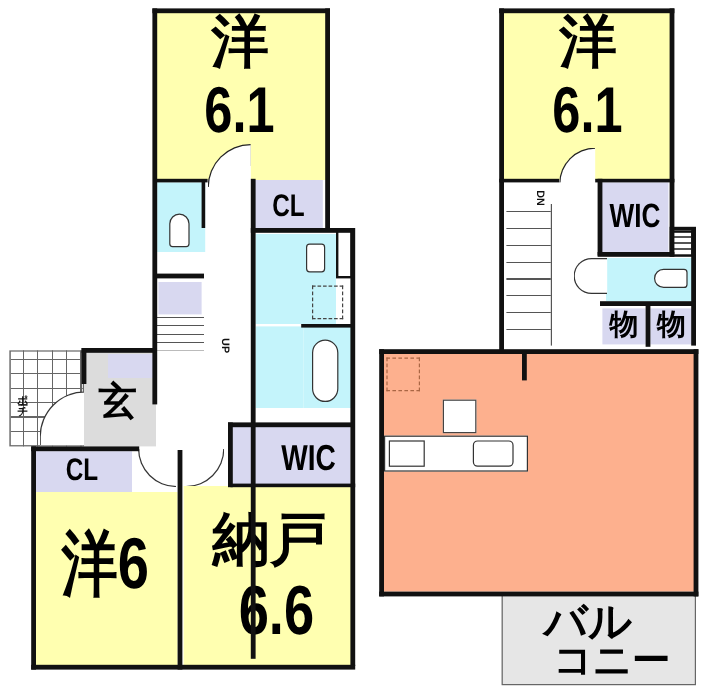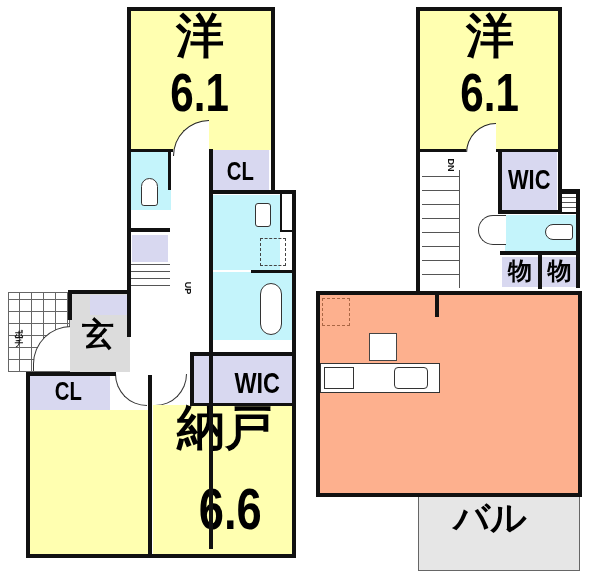--- a/index.html
+++ b/index.html
@@ -57,29 +57,30 @@
   <div class="small-lbl" style="left:13px;top:322px;width:12px;line-height:13px;writing-mode:vertical-rl;">ポーチ</div>
 
   <div class="room gray" style="left:70px;top:292px;width:60px;height:80px;"></div>
   <div class="room lav" style="left:90px;top:295px;width:38px;height:20px;"></div>
   <div class="lbl" style="left:78px;top:318px;width:40px;font-size:32px;">玄</div>
 
   <div class="room lav" style="left:30px;top:376px;width:80px;height:34px;"></div>
   <div class="lbl" style="left:38px;top:378px;width:60px;font-size:26px;"><span class="cond">CL</span></div>
 
   <div class="room yellow" style="left:28px;top:410px;width:120px;height:145px;"></div>
+  <div class="lbl" style="left:30px;top:440px;width:116px;font-size:60px;"><span class="cond">洋6</span></div>
 
   <div class="abs" style="left:115px;top:374px;width:32px;height:32px;border:1.5px solid #333;border-radius:0 0 0 32px;border-top:none;border-right:none;background:#fff;"></div>
   <div class="abs" style="left:155px;top:374px;width:32px;height:32px;border:1.5px solid #333;border-radius:0 0 32px 0;border-top:none;border-left:none;background:#fff;"></div>
 
   <div class="room lav" style="left:192px;top:355px;width:100px;height:50px;"></div>
   <div class="lbl" style="left:222px;top:368px;width:70px;font-size:30px;"><span class="cond">WIC</span></div>
 
   <div class="room yellow" style="left:153px;top:405px;width:142px;height:150px;"></div>
-  <div class="lbl" style="left:155px;top:404px;width:140px;font-size:48px;">納戸</div>
+  <div class="lbl" style="left:155px;top:427px;width:140px;font-size:48px;">納戸</div>
   <div class="lbl" style="left:175px;top:480px;width:110px;font-size:58px;"><span class="cond">6.6</span></div>
 
   <div class="wall" style="left:127px;top:7px;width:4px;height:330px;"></div>
   <div class="wall" style="left:127px;top:7px;width:148px;height:4px;"></div>
   <div class="wall" style="left:271px;top:7px;width:4px;height:186px;"></div>
   <div class="wall" style="left:130px;top:149px;width:43px;height:3px;"></div>
   <div class="wall" style="left:209px;top:149px;width:4px;height:400px;"></div>
   <div class="wall" style="left:168px;top:150px;width:3px;height:40px;"></div>
   <div class="wall" style="left:130px;top:228px;width:40px;height:4px;"></div>
   <div class="wall" style="left:209px;top:190px;width:86px;height:4px;"></div>
@@ -122,20 +123,21 @@
 
   <div class="room salmon" style="left:318px;top:295px;width:262px;height:198px;"></div>
   <div class="abs" style="left:322px;top:298px;width:28px;height:28px;border:1.5px dashed #aa6644;"></div>
   <div class="abs" style="left:369px;top:333px;width:28px;height:28px;background:#fff;border:1px solid #444;"></div>
   <div class="abs" style="left:320px;top:363px;width:120px;height:30px;background:#fff;border:1.5px solid #333;"></div>
   <div class="abs" style="left:324px;top:367px;width:30px;height:22px;border:1px solid #333;background:#fff;"></div>
   <div class="abs" style="left:394px;top:367px;width:34px;height:22px;border:1px solid #333;border-radius:4px;background:#fff;"></div>
 
   <div class="room lgray" style="left:418px;top:495px;width:162px;height:76px;border:1.5px solid #666;"></div>
   <div class="lbl" style="left:440px;top:500px;width:100px;font-size:36px;">バル</div>
+  <div class="lbl" style="left:440px;top:534px;width:140px;font-size:32px;">コニー</div>
 
   <div class="wall" style="left:416px;top:7px;width:146px;height:4px;"></div>
   <div class="wall" style="left:416px;top:7px;width:4px;height:288px;"></div>
   <div class="wall" style="left:558px;top:7px;width:4px;height:205px;"></div>
   <div class="wall" style="left:416px;top:149px;width:50px;height:3px;"></div>
   <div class="wall" style="left:496px;top:149px;width:66px;height:3px;"></div>
   <div class="wall" style="left:498px;top:149px;width:4px;height:64px;"></div>
   <div class="wall" style="left:498px;top:210px;width:64px;height:4px;"></div>
   <div class="wall" style="left:576px;top:190px;width:4px;height:98px;"></div>
   <div class="wall" style="left:558px;top:189px;width:22px;height:3px;"></div>

